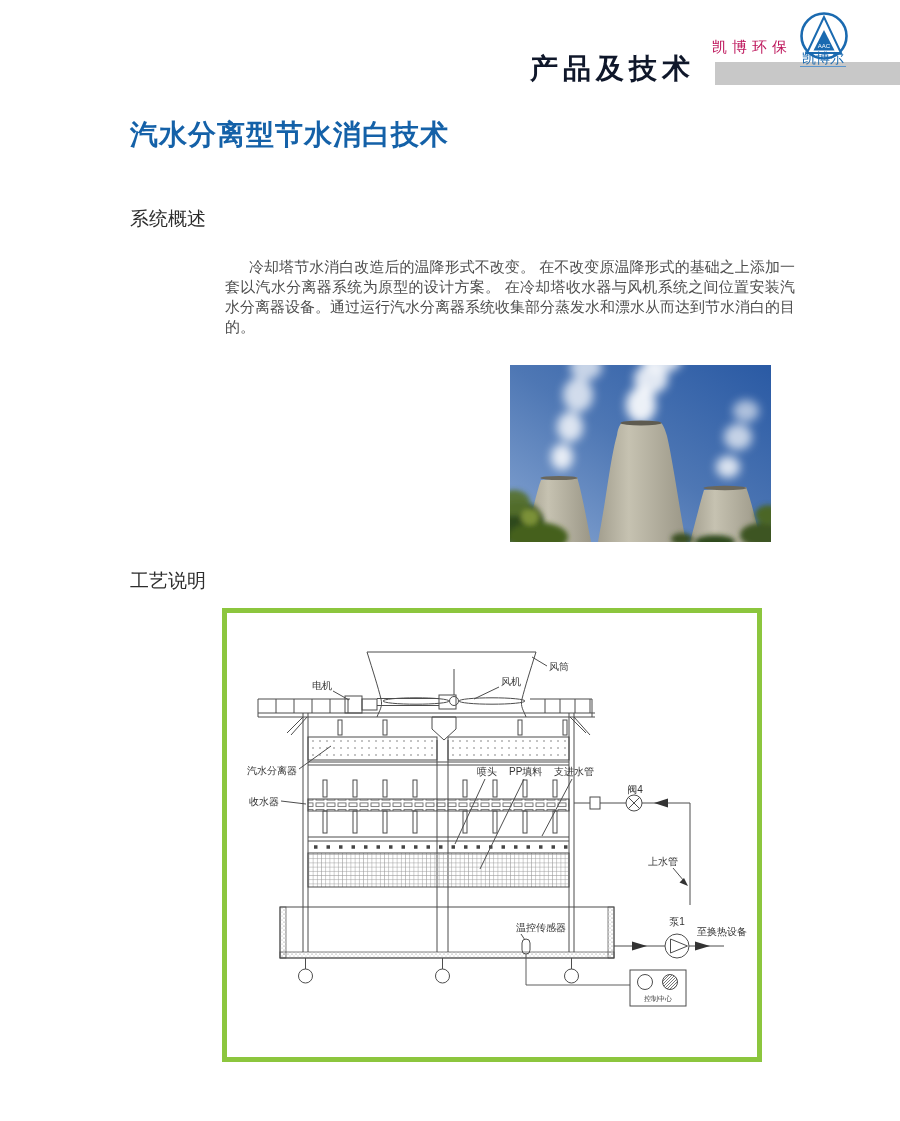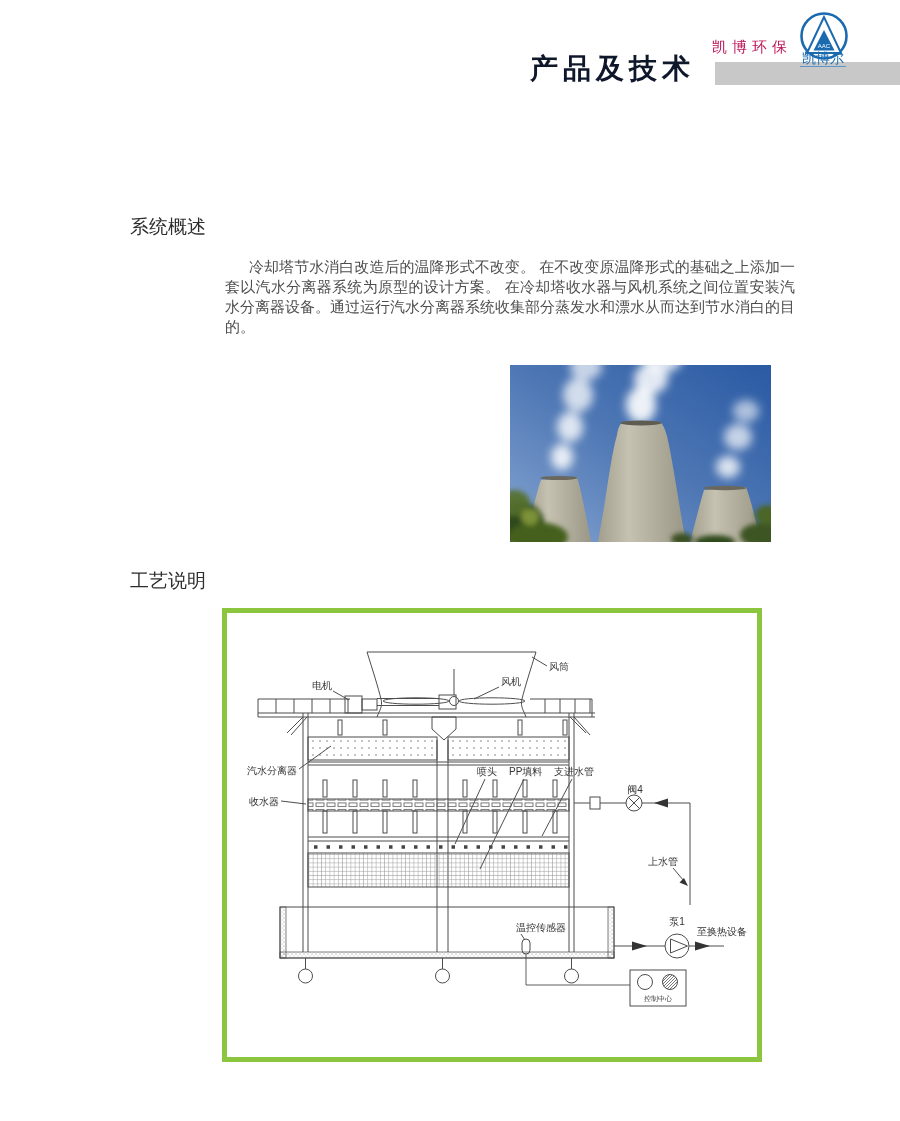--- a/index.html
+++ b/index.html
@@ -13,21 +13,21 @@
               letter-spacing:5px;color:#0f172a;}
   .logo{position:absolute;left:796px;top:11px;width:60px;height:52px;}
   .logo-caption{position:absolute;left:792px;top:50px;width:62px;text-align:center;
                 font-size:14px;color:#1a6ab0;}
   .logo-caption span{border-bottom:1px solid #5a95cc;padding:0 2px;}
 
   
   .doc-title{position:absolute;left:130px;top:116px;font-size:28px;font-weight:bold;
              color:#1461a8;letter-spacing:1px;}
   .sec-heading{position:absolute;left:130px;font-size:19px;color:#2d2d2d;}
-  #sec-overview{top:214px;}
+  #sec-overview{top:206px;}
   #sec-process{top:568px;text-align:center;}
   .body-text{position:absolute;left:225px;top:257px;width:570px;font-size:15px;
              line-height:20px;color:#4d4d4d;text-align:justify;text-indent:1.6em;}
 
   .photo{position:absolute;left:510px;top:365px;width:261px;height:177px;}
   .photo svg{display:block;}
 
   .diagram-box{position:absolute;left:222px;top:608px;width:530px;height:444px;
                border:5px solid #8cc63e;background:#fff;}
   .diagram-box svg{display:block;}
@@ -47,20 +47,21 @@
       <circle cx="28" cy="25" r="22.5" fill="none" stroke="#1a6ab0" stroke-width="2.6"></circle>
       <path d="M28,6 L11,42 H45 Z" fill="#fff" stroke="#1a6ab0" stroke-width="2"></path>
       <path d="M28,19 L17.5,39.5 H38.5 Z" fill="#1a6ab0"></path>
       <text x="28" y="36.5" text-anchor="middle" font-size="6" fill="#fff">AAC</text>
     </svg>
   </div>
   <div class="logo-caption">
     <span>凯博尔</span>
   </div>
 
+  <div class="doc-title">汽水分离型节水消白技术</div>
 
   <div class="sec-heading" id="sec-overview">系统概述</div>
   <div class="body-text">冷却塔节水消白改造后的温降形式不改变。 在不改变原温降形式的基础之上添加一套以汽水分离器系统为原型的设计方案。 在冷却塔收水器与风机系统之间位置安装汽水分离器设备。通过运行汽水分离器系统收集部分蒸发水和漂水从而达到节水消白的目的。</div>
 
   <div class="photo">
     <svg viewBox="0 0 261 177" width="261" height="177">
       <defs>
         <linearGradient id="sky" x1="0" y1="1" x2="1" y2="0">
           <stop offset="0" stop-color="#86a5d2"></stop>
           <stop offset="0.5" stop-color="#4e77b4"></stop>

